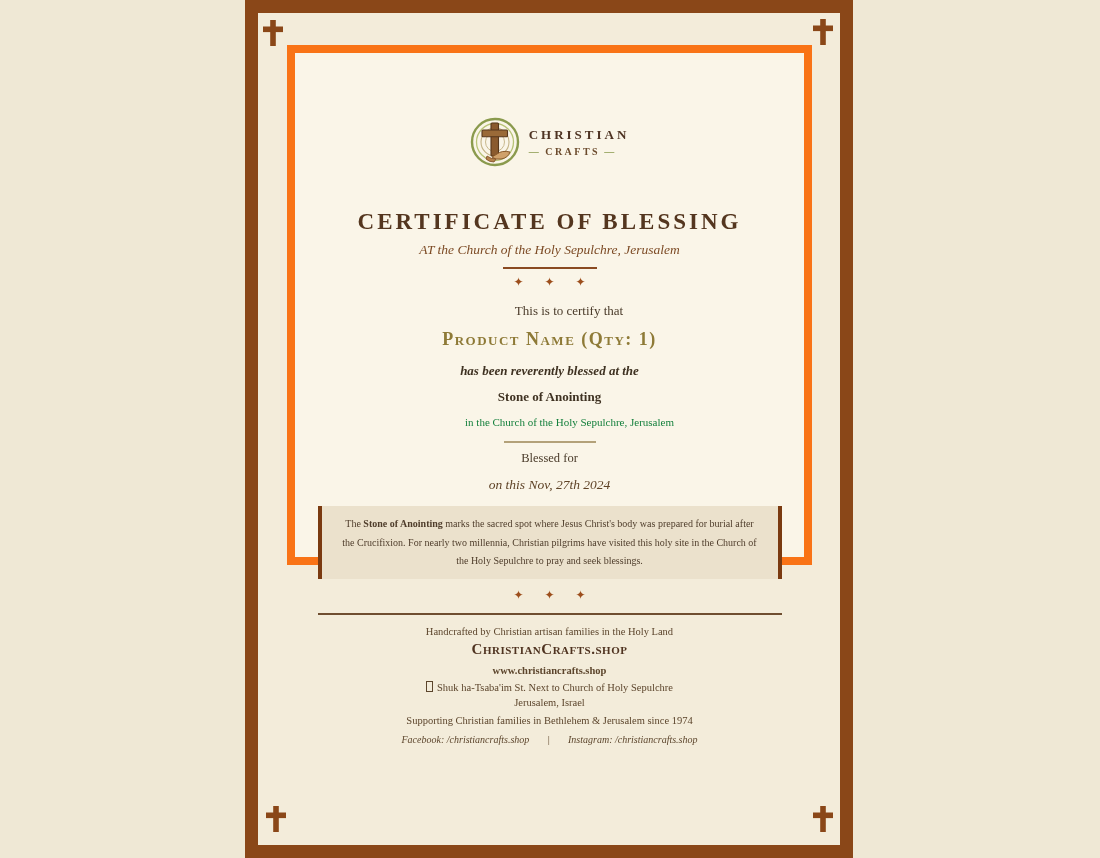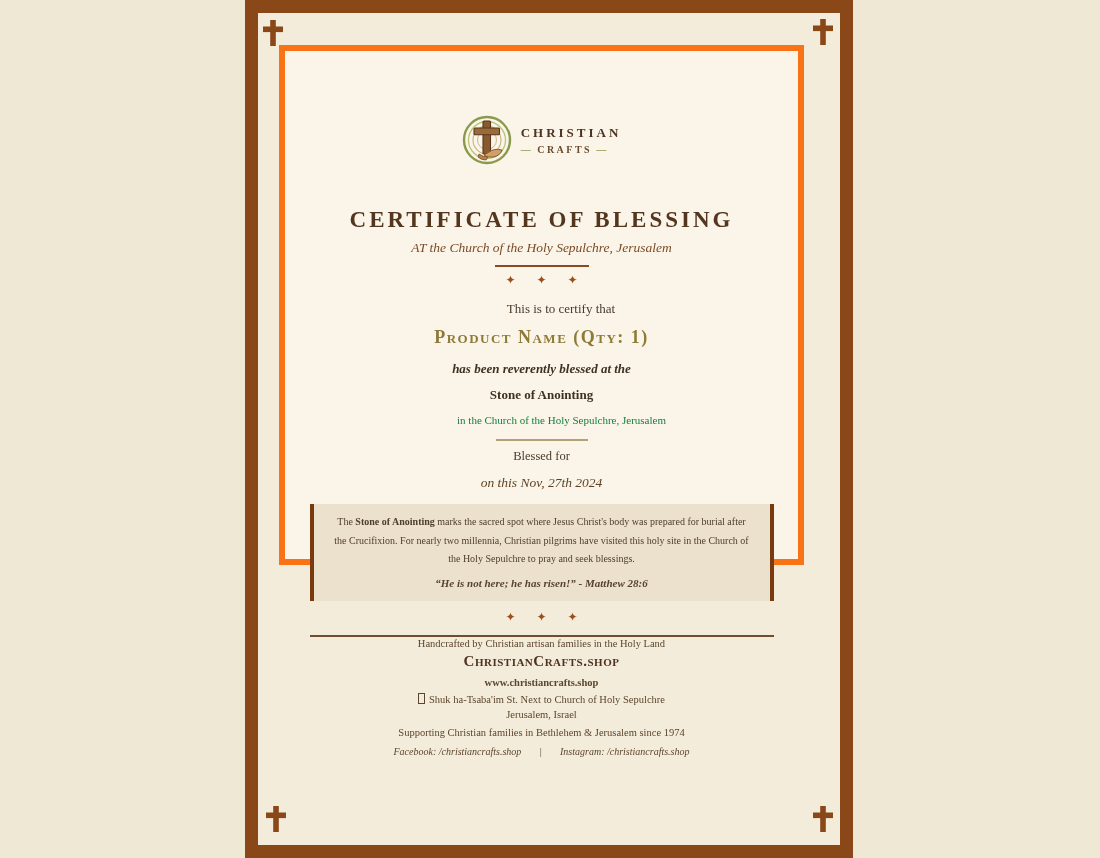--- a/index.html
+++ b/index.html
@@ -19,25 +19,25 @@
     border:13px solid #8a4718;
     background:#f3ecda;
   }
   .corner-cross{position:absolute;width:20px;height:26px;}
   .corner-cross.tl{left:263px;top:20px;}
   .corner-cross.tr{left:813px;top:19px;}
   .corner-cross.bl{left:266px;top:806px;}
   .corner-cross.br{left:813px;top:806px;}
   
   .card{
-    position:absolute;left:279px;top:45px;
+    position:absolute;left:287px;top:45px;
     width:525px;height:520px;
     box-sizing:border-box;
     background:#faf5e8;
-    border:6px solid #f97316;
+    border:8px solid #f97316;
     text-align:center;
     color:#4a3b2a;
   }
   
   .logo-row{
     margin-top:64px;
     display:flex;align-items:center;justify-content:center;gap:9px;
   }
   .logo-mark{width:50px;height:50px;}
   .logo-text{text-align:left;}
@@ -106,21 +106,21 @@
   .info-box .verse{
     margin-top:4px;
     font-size:11px;font-weight:bold;font-style:italic;color:#574430;
   }
   .ornament.second{margin-top:9px;}
   .rule-full{
     width:464px;height:0;margin:10px auto 0;
     border-top:2px solid #6f4e30;
   }
   
-  .handcrafted{margin-top:1px;font-size:10.5px;color:#5c452c;}
+  .handcrafted{margin-top:11px;font-size:10.5px;color:#5c452c;}
   .brand-big{
     margin-top:4px;
     font-size:15px;font-weight:bold;font-variant:small-caps;
     letter-spacing:0.5px;color:#4f3320;
   }
   .website{margin-top:7px;font-size:10.5px;font-weight:bold;color:#5c452c;}
   .address{margin-top:4px;font-size:10.5px;line-height:1.45;color:#5c452c;}
   .tofu{
     display:inline-block;width:5px;height:9px;
     border:1px solid #5c452c;margin-right:4px;
@@ -186,21 +186,20 @@
     <div class="blessed-line">has been reverently blessed at the</div>
     <div class="stone-line">Stone of Anointing</div>
     <div class="church-line">in the Church of the Holy Sepulchre, Jerusalem</div>
 
     <div class="rule-tan"></div>
     <div class="blessed-for">Blessed for</div>
     <div class="date-line">on this Nov, 27th 2024</div>
 
     <div class="info-box">
       <div><span>The </span><b>Stone of Anointing</b><span> marks the sacred spot where Jesus Christ's body was prepared for burial after the Crucifixion. For nearly two millennia, Christian pilgrims have visited this holy site in the Church of the Holy Sepulchre to pray and seek blessings.</span></div>
-      <div class="verse">“He is not here; he has risen!” - Matthew 28:6</div>
     </div>
 
     <div class="ornament second">✦ ✦ ✦</div>
     <div class="rule-full"></div>
 
     <div class="handcrafted">Handcrafted by Christian artisan families in the Holy Land</div>
     <div class="brand-big">ChristianCrafts.shop</div>
     <div class="website">www.christiancrafts.shop</div>
     <div class="address">
       <span class="tofu"></span><span>Shuk ha-Tsaba'im St. Next to Church of Holy Sepulchre</span><br>

